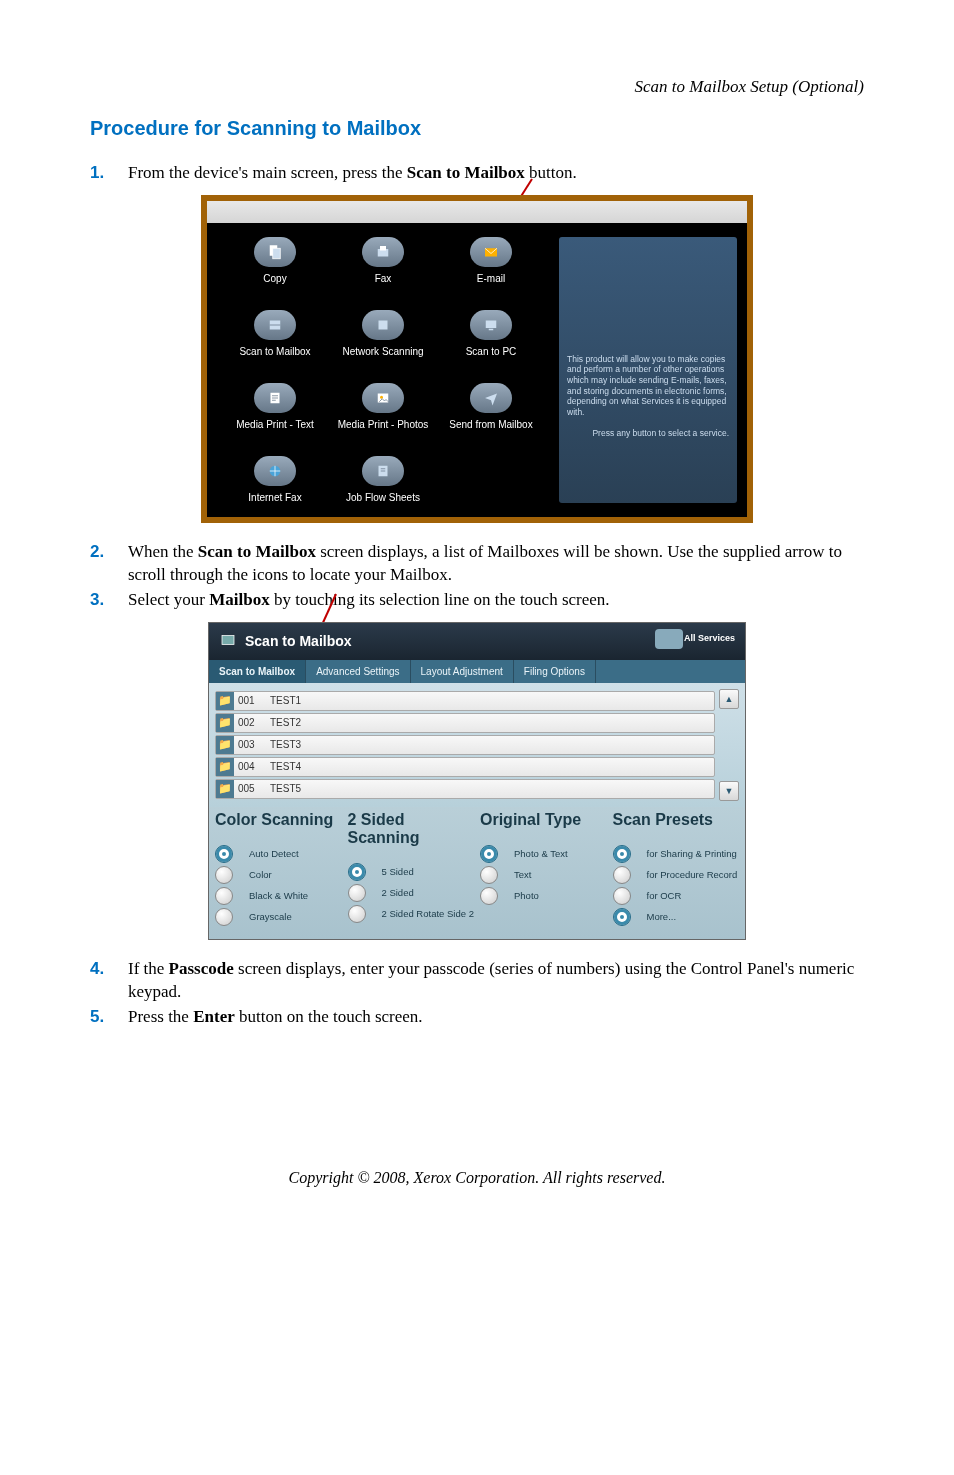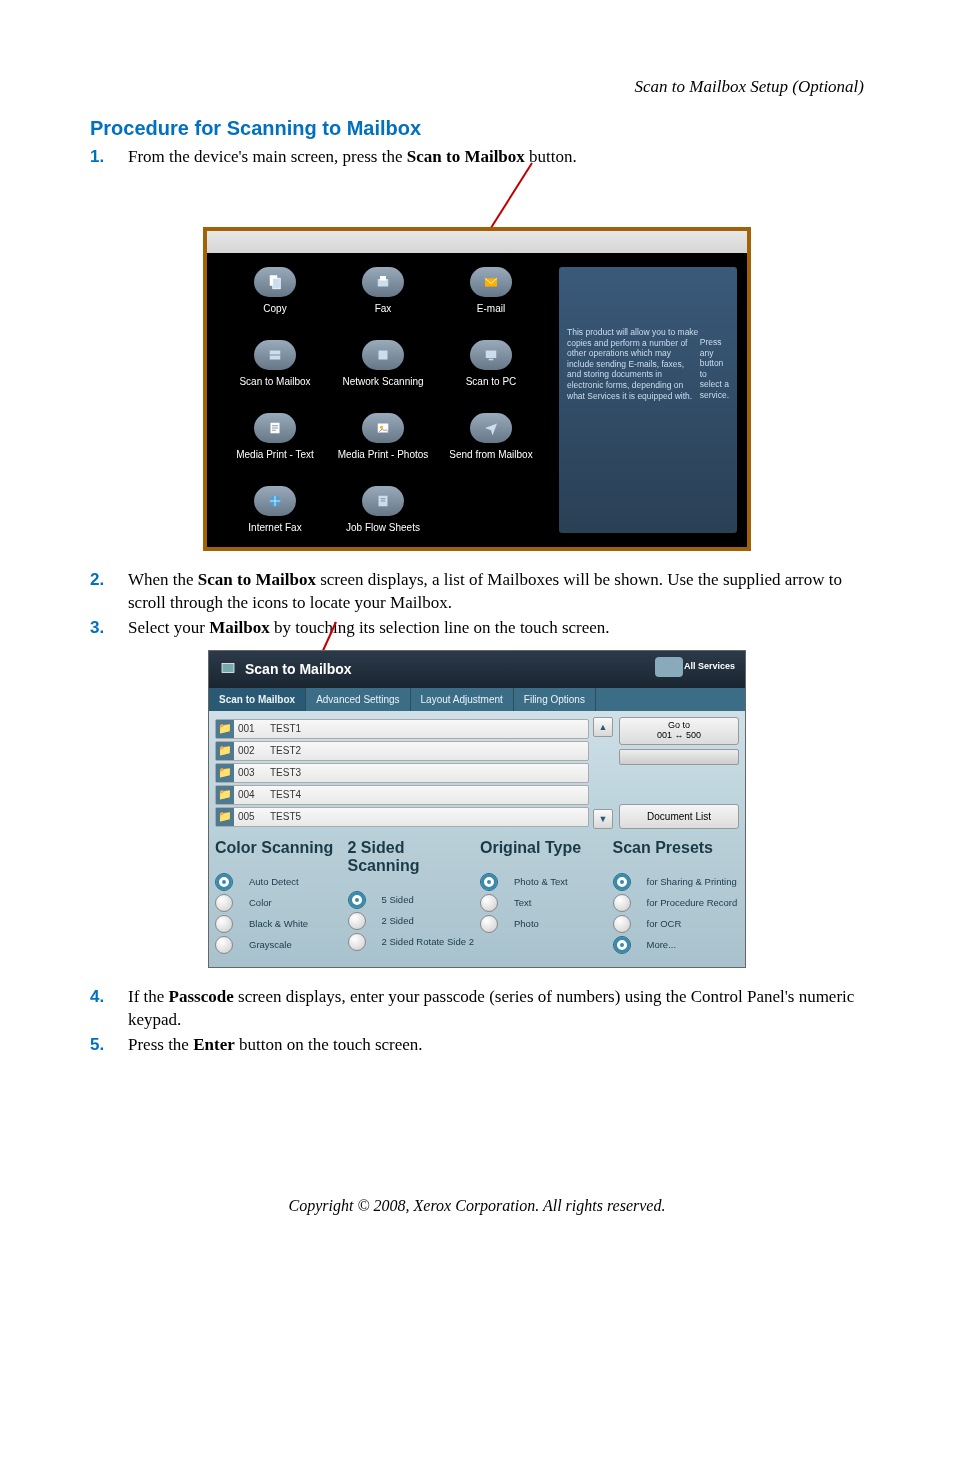--- a/index.html
+++ b/index.html
@@ -16,21 +16,21 @@
   font-style: italic;
   font-size: 17px;
   margin-bottom: 20px;
   margin-top: 17px;
 }
 .section-title {
   color: #0070c0;
   font-family: Arial, sans-serif;
   font-weight: bold;
   font-size: 20px;
-  margin-bottom: 6px;
+  margin-bottom: 22px;
 }
 .step {
   display: flex;
   margin: 2px 0 2px 0;
   font-size: 17px;
   line-height: 1.35;
 }
 .step-num {
   color: #0070c0;
   font-family: Arial, sans-serif;
@@ -43,24 +43,23 @@
 .screenshot-wrap {
   display: flex;
   justify-content: center;
   margin: 10px 0 18px 0;
   position: relative;
 }
 
 
 .ss1 {
   width: 540px;
-  border: 4px solid #a16207;
+  border: 6px solid #a16207;
   background: #ec4899;
   position: relative;
-  margin-top: 48px;
 }
 .ss1-bar {
   height: 22px;
   background: linear-gradient(#e8e8e8,#d5d5d5);
 }
 .ss1-body {
   display: flex;
   background: #000;
 }
 .ss1-grid {
@@ -90,21 +89,23 @@
   margin: 14px 10px 14px 0;
   flex: 1;
   background: linear-gradient(#3a5a7a,#2a4055);
   border-radius: 3px;
   color: #cde;
   font-family: Arial, sans-serif;
   font-size: 8.5px;
   padding: 60px 8px 8px 8px;
   line-height: 1.25;
   display: flex;
+  flex-direction: column;
   justify-content: center;
+  align-items: flex-end;
 }
 .ss1-panel .panel2 { margin-top: 10px; }
 
 .arrow1 {
   position: absolute;
   top: -16px;
   left: 402px;
 }
 .arrow1 svg { overflow: visible; }
 
@@ -436,28 +437,20 @@
         <div class="mbox-row">
             <div class="mbox-ico">📁</div>
             <div class="mbox-num">005</div>
             <div class="mbox-name">TEST5</div>
           </div>
       </div>
       <div class="scroll-col">
         <div class="scroll-btn">▲</div>
         <div class="scroll-btn">▼</div>
       </div>
-      <div class="mbox-side">
-        <div class="goto-btn">
-          <div>Go to</div>
-          <div>001 ↔ 500</div>
-        </div>
-        <div style="height:14px;background:linear-gradient(#eee,#ccc);border:1px solid #999;border-radius:2px;"></div>
-        <div class="doclist-btn">Document List</div>
-      </div>
     </div>
     <div class="ss2-opts">
       <div class="opt-col">
         <div class="opt-head">Color Scanning</div>
         <div class="opt-item">
             <div class="opt-radio sel"></div>
             <span>Auto Detect</span>
           </div>
         <div class="opt-item">
             <div class="opt-radio"></div>

